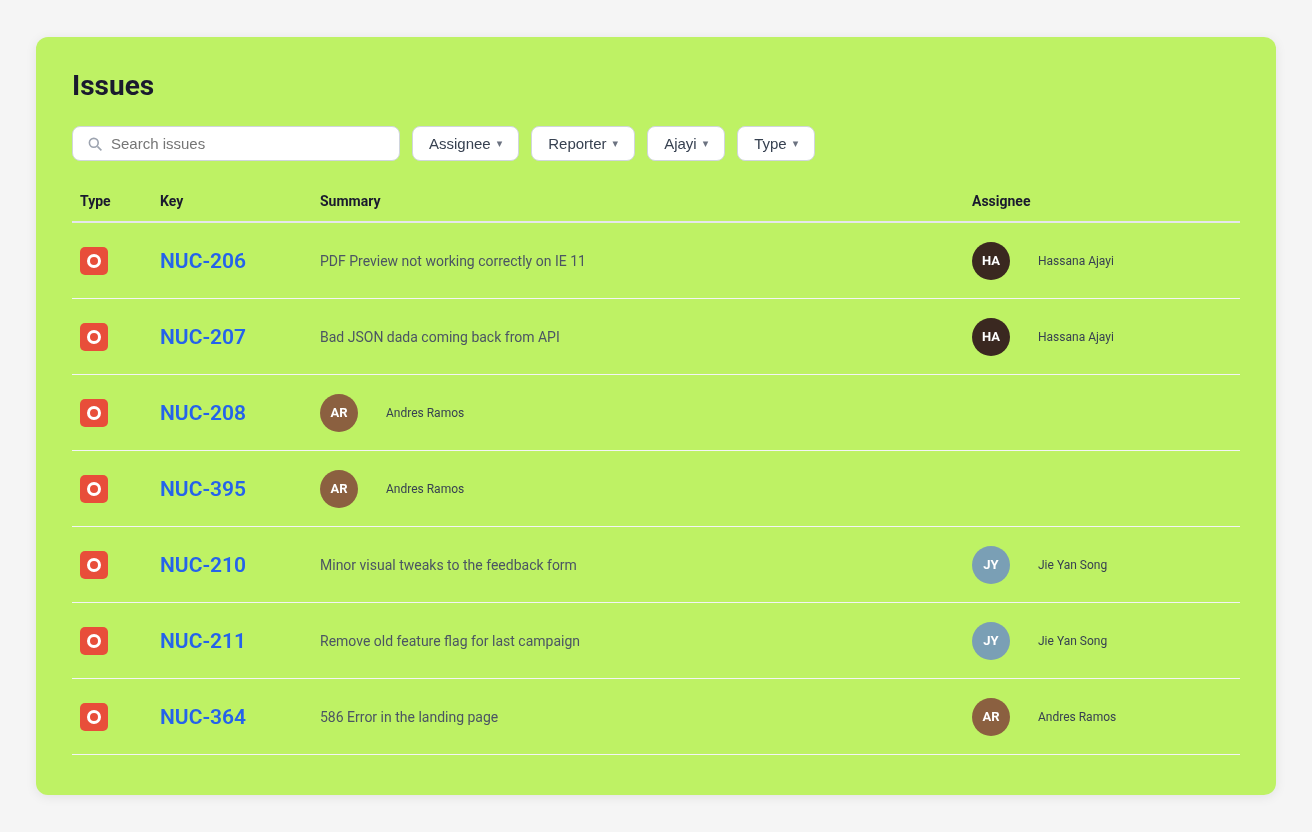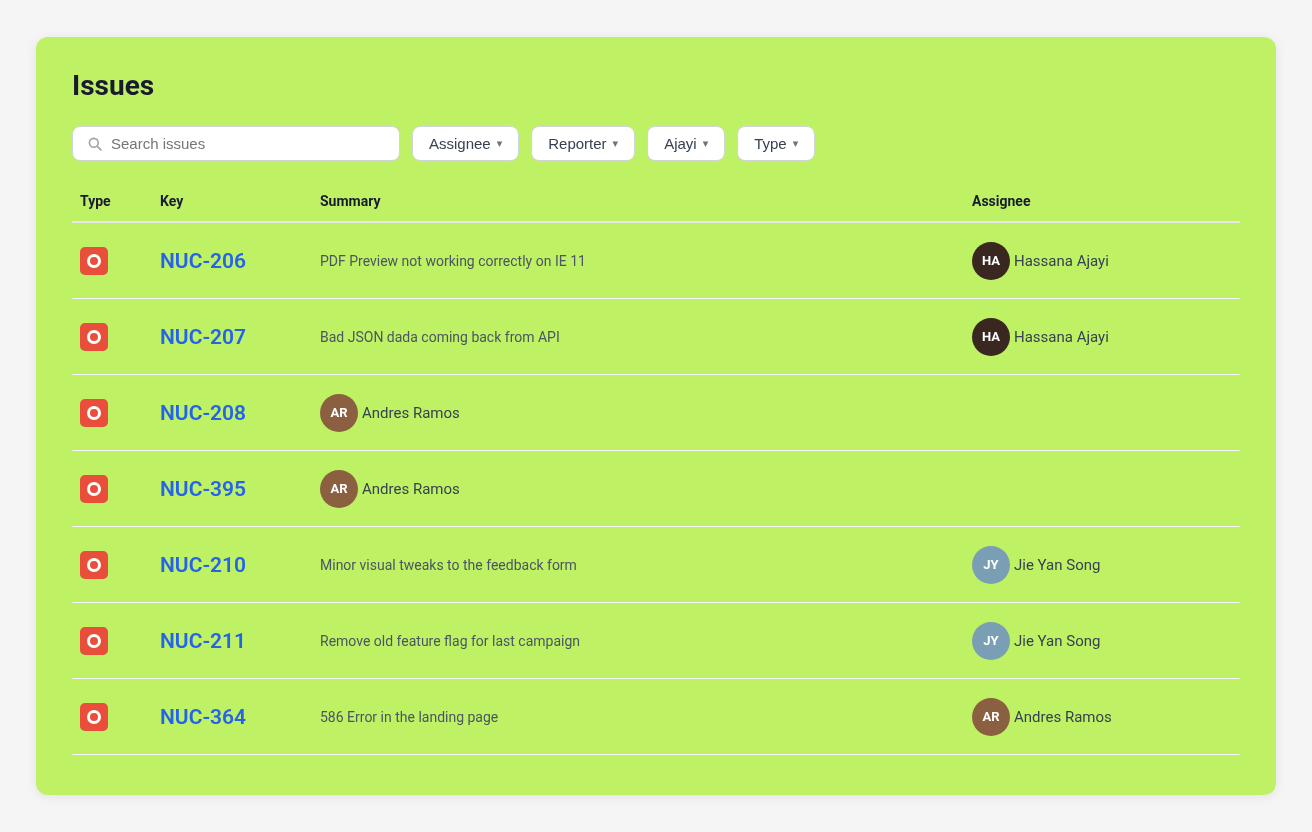--- a/index.html
+++ b/index.html
@@ -139,41 +139,41 @@
     }
 
     .issue-summary {
       font-size: 14px;
       color: #4b5563;
     }
 
     .assignee-cell {
       display: flex;
       align-items: center;
-      gap: 4px;
+      gap: 28px;
     }
 
     .avatar {
       width: 38px;
       height: 38px;
       border-radius: 50%;
       object-fit: cover;
       flex-shrink: 0;
       background: #d1d5db;
       display: flex;
       align-items: center;
       justify-content: center;
       font-size: 14px;
       font-weight: 600;
       color: #fff;
       overflow: hidden;
     }
 
     .assignee-name {
-      font-size: 15px;
+      font-size: 12px;
       color: #374151;
     }
   </style>
 </head>
 <body>
 
 <div class="card">
 
   <h1 class="page-title">Issues</h1>
 

